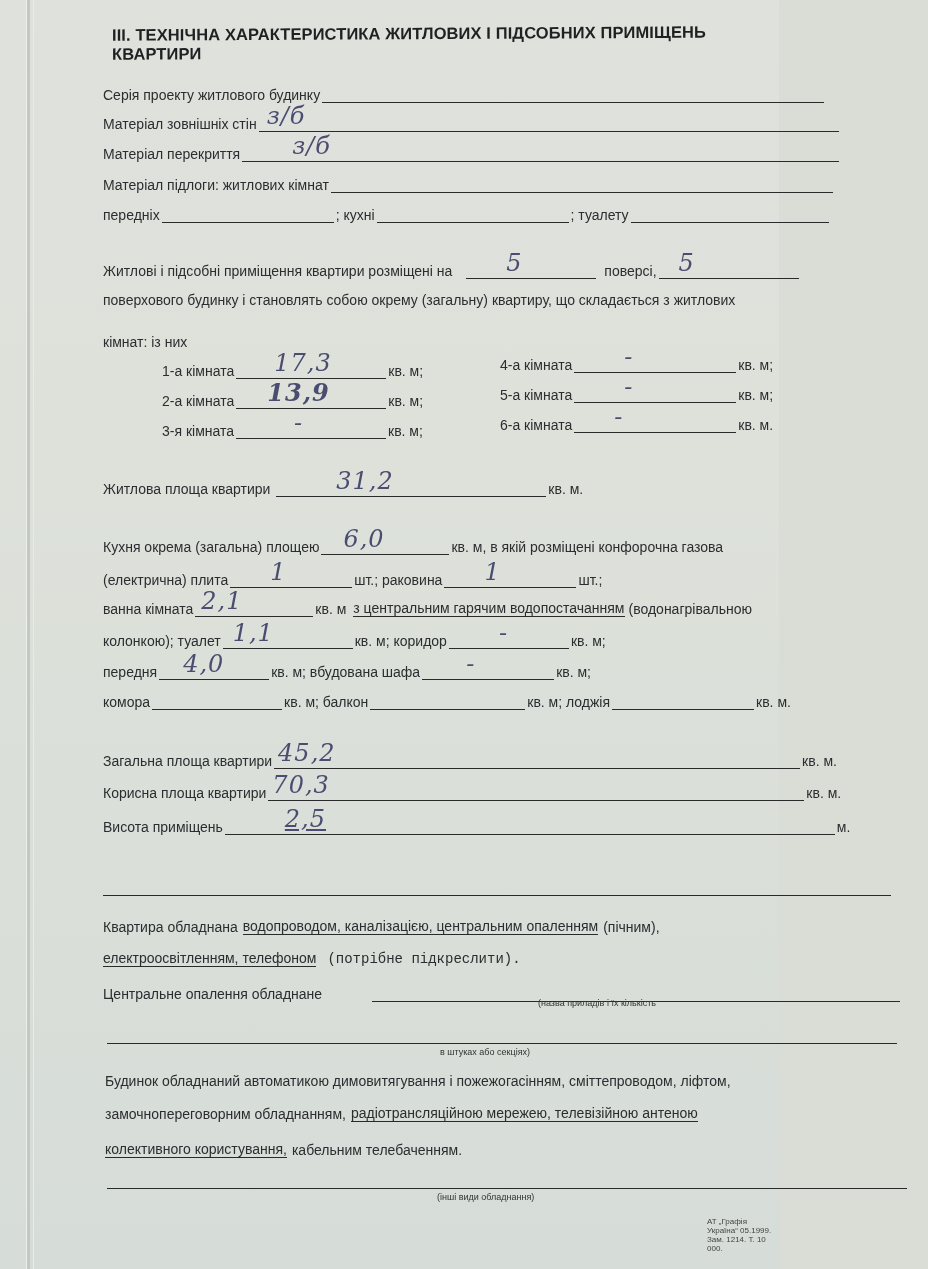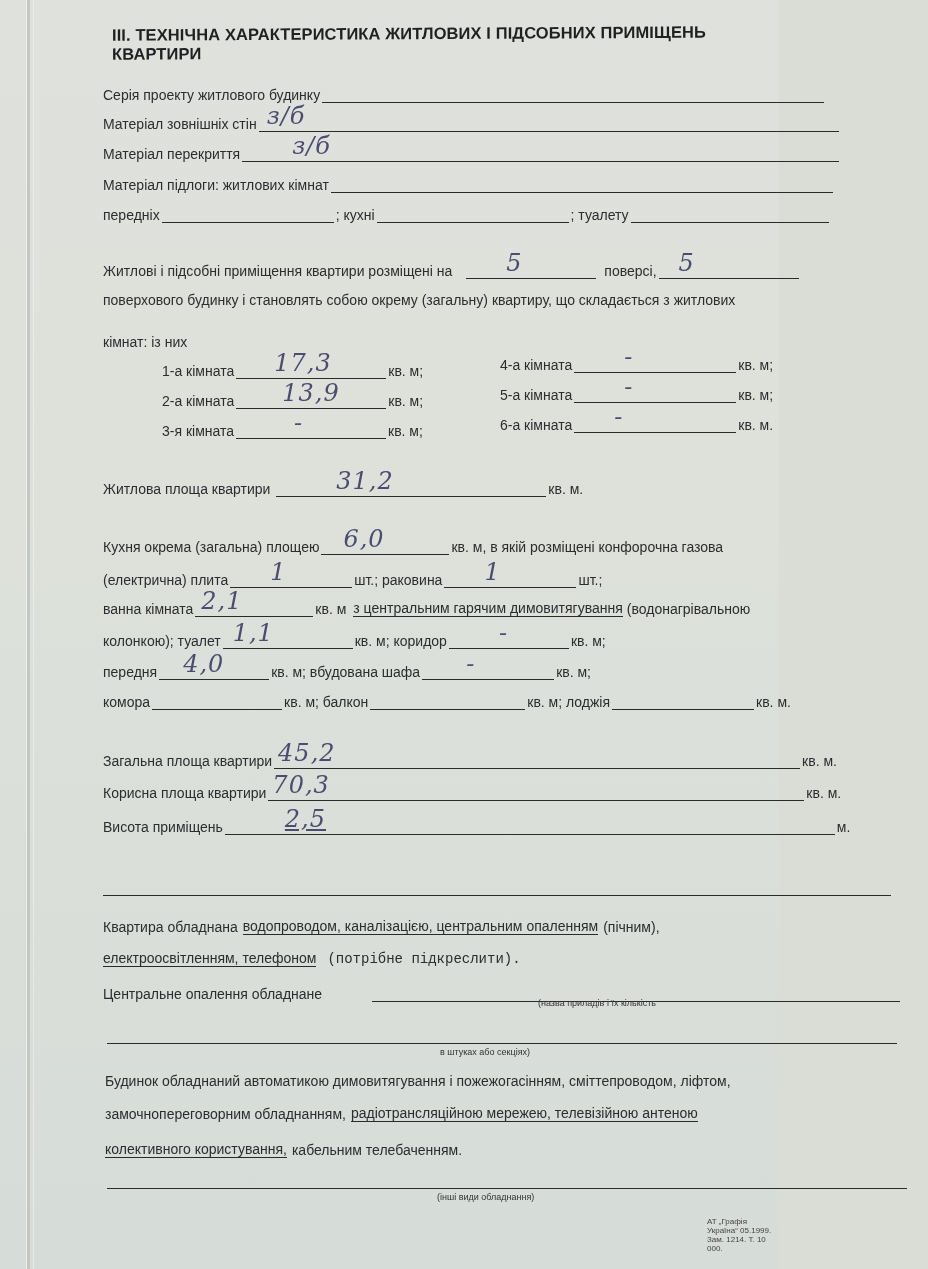--- a/index.html
+++ b/index.html
@@ -78,21 +78,21 @@
   <div class="row" style="left:162px;top:362px;">
     <span class="lbl">1-а кімната</span>
     <span class="fill" style="width:150px;">
         <span class="hw" style="left:38px;">17,3</span>
       </span>
     <span class="lbl">кв. м;</span>
   </div>
   <div class="row" style="left:162px;top:392px;">
     <span class="lbl">2-а кімната</span>
     <span class="fill" style="width:150px;">
-        <span class="hw" style="left:46px;">13,9</span>
+        <span class="hw" style="left:31px;font-weight:bold;">13,9</span>
       </span>
     <span class="lbl">кв. м;</span>
   </div>
   <div class="row" style="left:162px;top:422px;">
     <span class="lbl">3-я кімната</span>
     <span class="fill" style="width:150px;">
         <span class="hw" style="left:58px;">-</span>
       </span>
     <span class="lbl">кв. м;</span>
   </div>
@@ -143,21 +143,21 @@
         <span class="hw" style="left:40px;">1</span>
       </span>
     <span class="lbl">шт.;</span>
   </div>
   <div class="row" style="left:103px;top:600px;">
     <span class="lbl">ванна кімната</span>
     <span class="fill" style="width:118px;">
         <span class="hw" style="left:6px;">2,1</span>
       </span>
     <span class="lbl" style="margin-right:7px;">кв. м</span>
-    <span class="lbl ul">з центральним гарячим димовитягування</span>
+    <span class="lbl ul">з центральним гарячим водопостачанням</span>
     <span class="lbl" style="margin-left:4px;">(водонагрівальною</span>
   </div>
   <div class="row" style="left:103px;top:632px;">
     <span class="lbl">колонкою); туалет</span>
     <span class="fill" style="width:130px;">
         <span class="hw" style="left:10px;">1,1</span>
       </span>
     <span class="lbl">кв. м; коридор</span>
     <span class="fill" style="width:120px;">
         <span class="hw" style="left:50px;">-</span>

